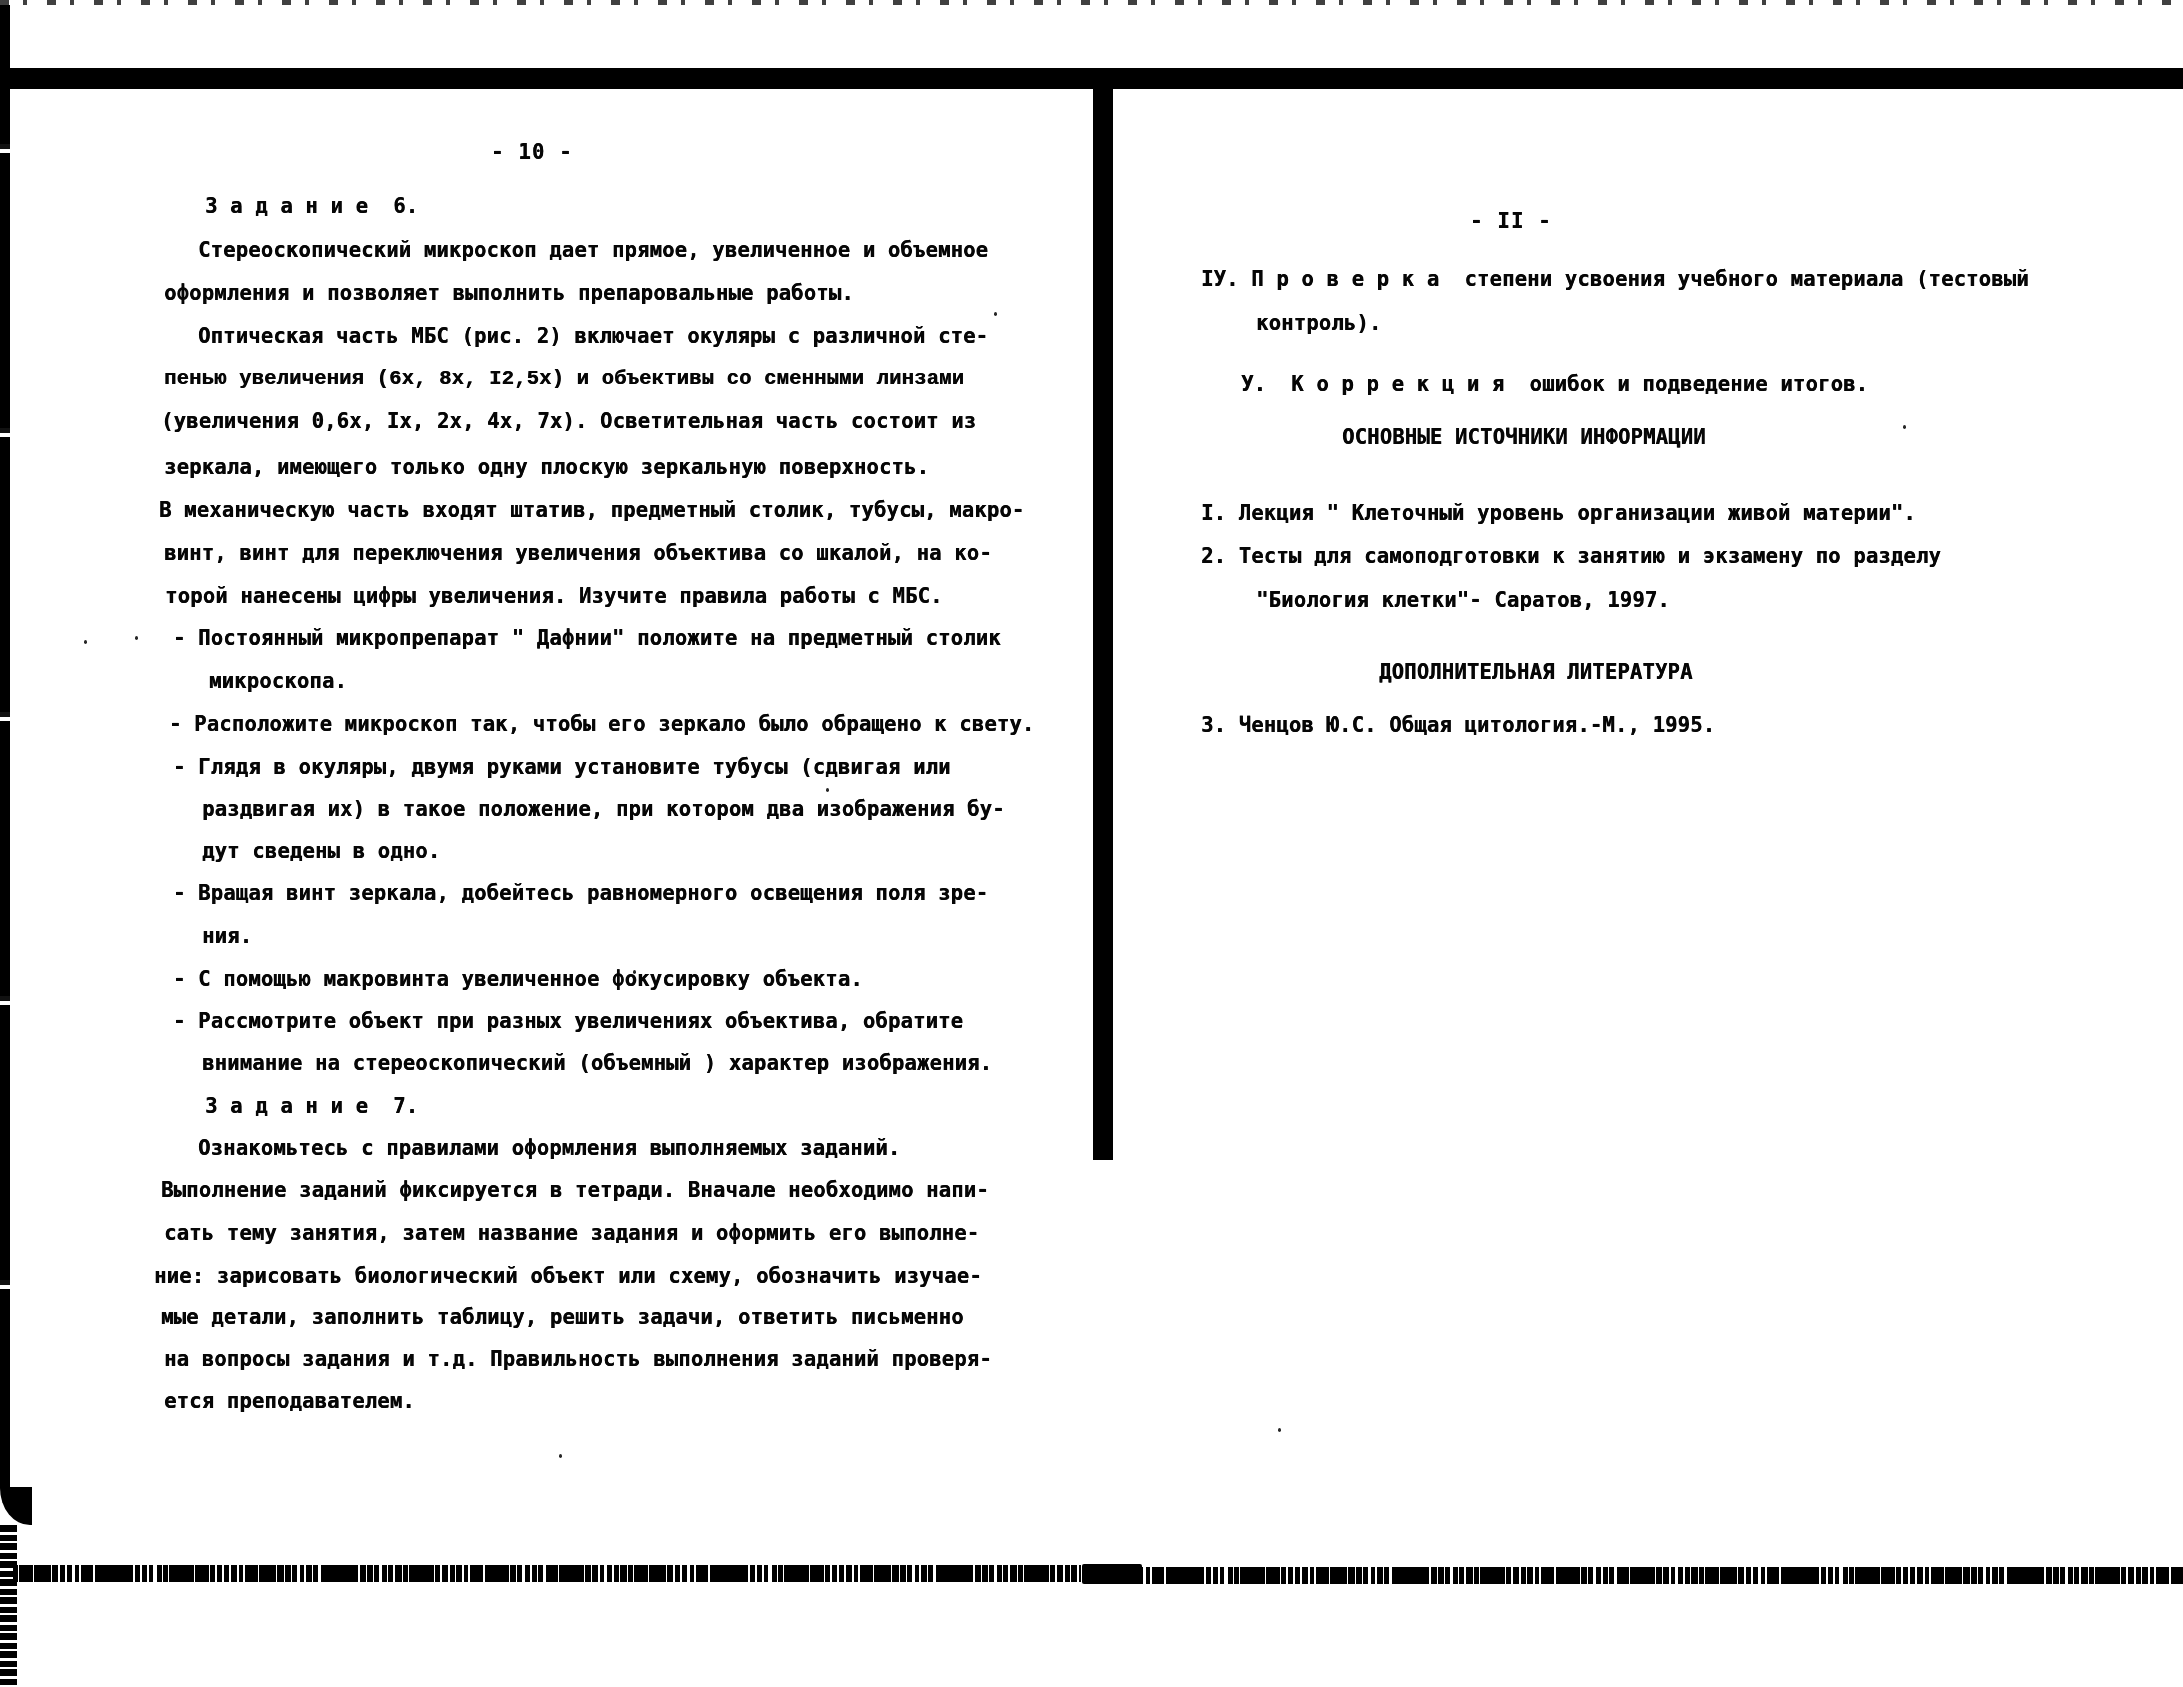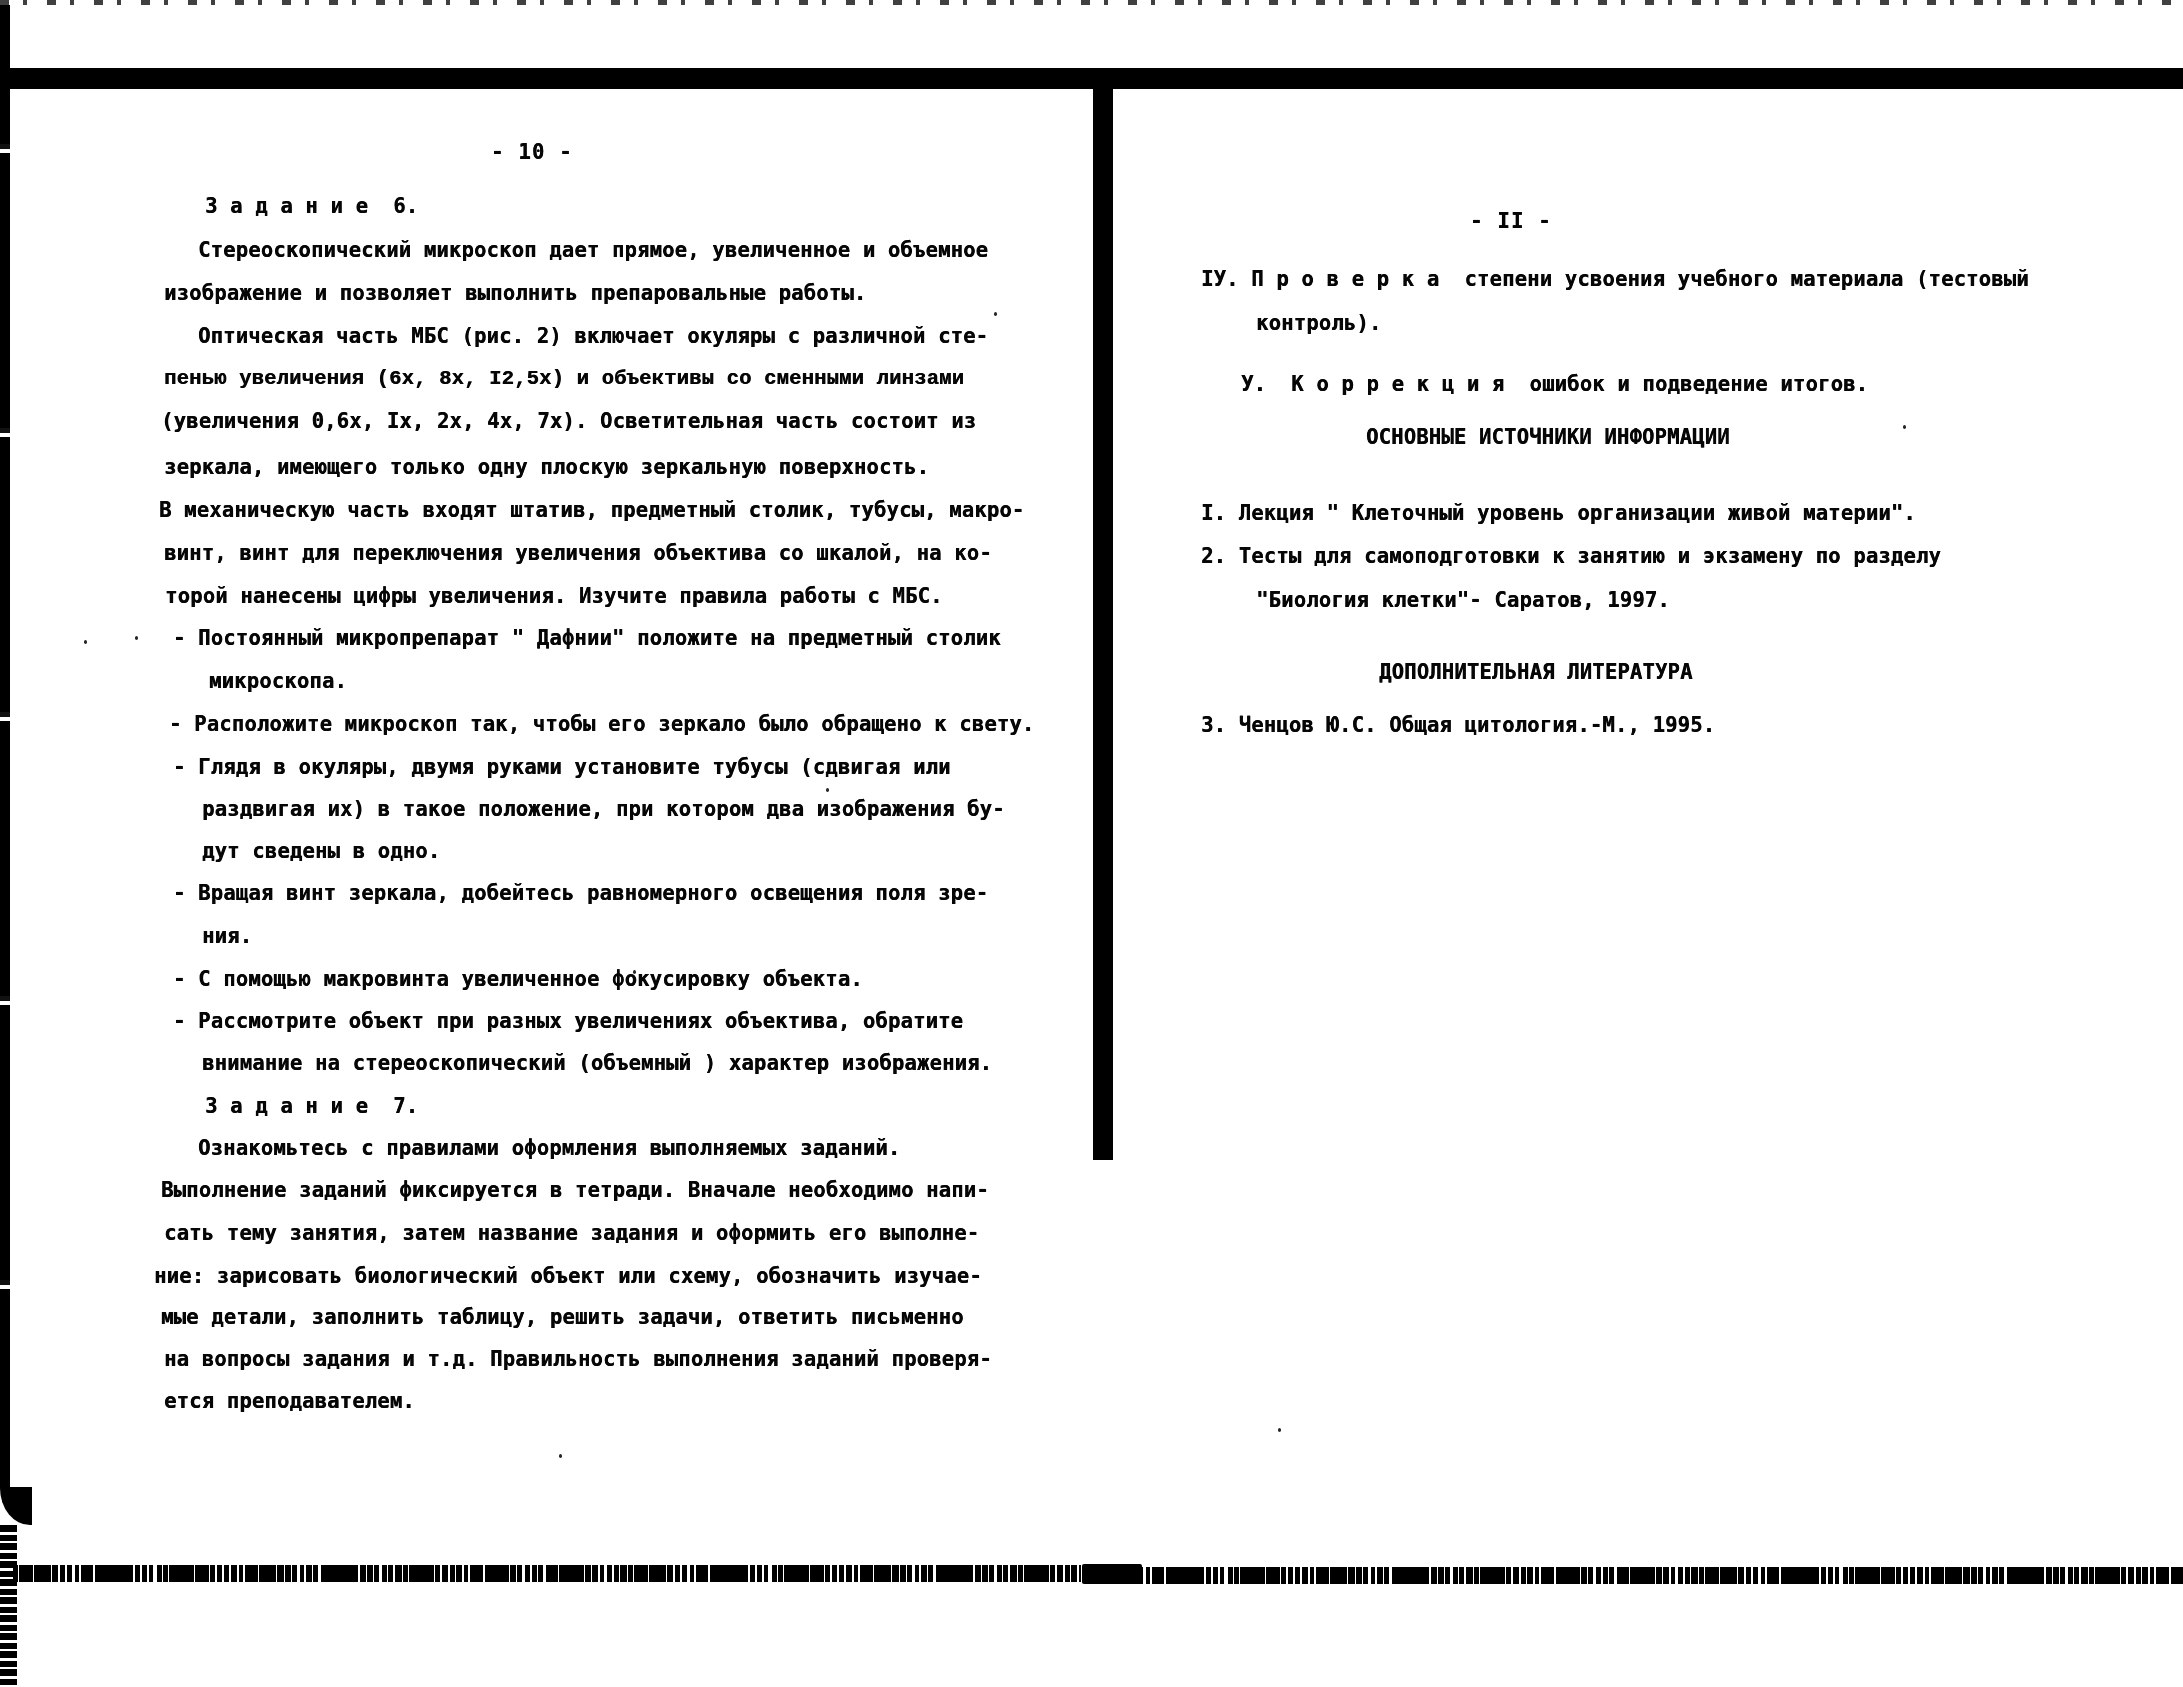--- a/index.html
+++ b/index.html
@@ -81,21 +81,21 @@
   <div class="speck" style="left:826px;top:788px;"></div>
   <div class="speck" style="left:1903px;top:425px;"></div>
   <div class="speck" style="left:1278px;top:1428px;"></div>
   <div class="speck" style="left:633px;top:970px;"></div>
 
   <div>
     <div class="pageno" style="left:491px;top:140px;">- 10 -</div>
 
     <div class="tline" style="left:205px;top:194px;">З а д а н и е  6.</div>
     <div class="tline" style="left:198px;top:238px;">Стереоскопический микроскоп дает прямое, увеличенное и объемное</div>
-    <div class="tline" style="left:164px;top:281px;">изображение и позволяет выполнить препаровальные работы.</div>
+    <div class="tline" style="left:164px;top:281px;">оформления и позволяет выполнить препаровальные работы.</div>
     <div class="tline" style="left:198px;top:324px;">Оптическая часть МБС (рис. 2) включает окуляры с различной сте-</div>
     <div class="tline" style="left:164px;top:367px;font-family:Liberation Mono, monospace;">пенью увеличения (6х, 8х, I2,5х) и объективы со сменными линзами</div>
     <div class="tline" style="left:161px;top:409px;">(увеличения 0,6х, Iх, 2х, 4х, 7х). Осветительная часть состоит из</div>
     <div class="tline" style="left:164px;top:455px;">зеркала, имеющего только одну плоскую зеркальную поверхность.</div>
     <div class="tline" style="left:159px;top:498px;">В механическую часть входят штатив, предметный столик, тубусы, макро-</div>
     <div class="tline" style="left:164px;top:541px;">винт, винт для переключения увеличения объектива со шкалой, на ко-</div>
     <div class="tline" style="left:165px;top:584px;">торой нанесены цифры увеличения. Изучите правила работы с МБС.</div>
     <div class="tline" style="left:173px;top:626px;">- Постоянный микропрепарат " Дафнии" положите на предметный столик</div>
     <div class="tline" style="left:209px;top:669px;">микроскопа.</div>
     <div class="tline" style="left:169px;top:712px;">- Расположите микроскоп так, чтобы его зеркало было обращено к свету.</div>
@@ -116,21 +116,21 @@
     <div class="tline" style="left:164px;top:1347px;">на вопросы задания и т.д. Правильность выполнения заданий проверя-</div>
     <div class="tline" style="left:164px;top:1389px;">ется преподавателем.</div>
   </div>
 
   <div>
     <div class="pageno" style="left:1470px;top:209px;">- II -</div>
 
     <div class="tline" style="left:1201px;top:267px;">IУ. П р о в е р к а  степени усвоения учебного материала (тестовый</div>
     <div class="tline" style="left:1256px;top:311px;">контроль).</div>
     <div class="tline" style="left:1201px;top:372px;margin-left:40px;">У.  К о р р е к ц и я  ошибок и подведение итогов.</div>
-    <div class="tline" style="left:1342px;top:425px;margin-left:24px;">ОСНОВНЫЕ ИСТОЧНИКИ ИНФОРМАЦИИ</div>
+    <div class="tline" style="left:1342px;top:425px;">ОСНОВНЫЕ ИСТОЧНИКИ ИНФОРМАЦИИ</div>
     <div class="tline" style="left:1201px;top:501px;">I. Лекция " Клеточный уровень организации живой материи".</div>
     <div class="tline" style="left:1201px;top:544px;">2. Тесты для самоподготовки к занятию и экзамену по разделу</div>
     <div class="tline" style="left:1256px;top:588px;">"Биология клетки"- Саратов, 1997.</div>
     <div class="tline" style="left:1379px;top:660px;">ДОПОЛНИТЕЛЬНАЯ ЛИТЕРАТУРА</div>
     <div class="tline" style="left:1201px;top:713px;">3. Ченцов Ю.С. Общая цитология.-М., 1995.</div>
   </div>
 
 </div>
 
 

